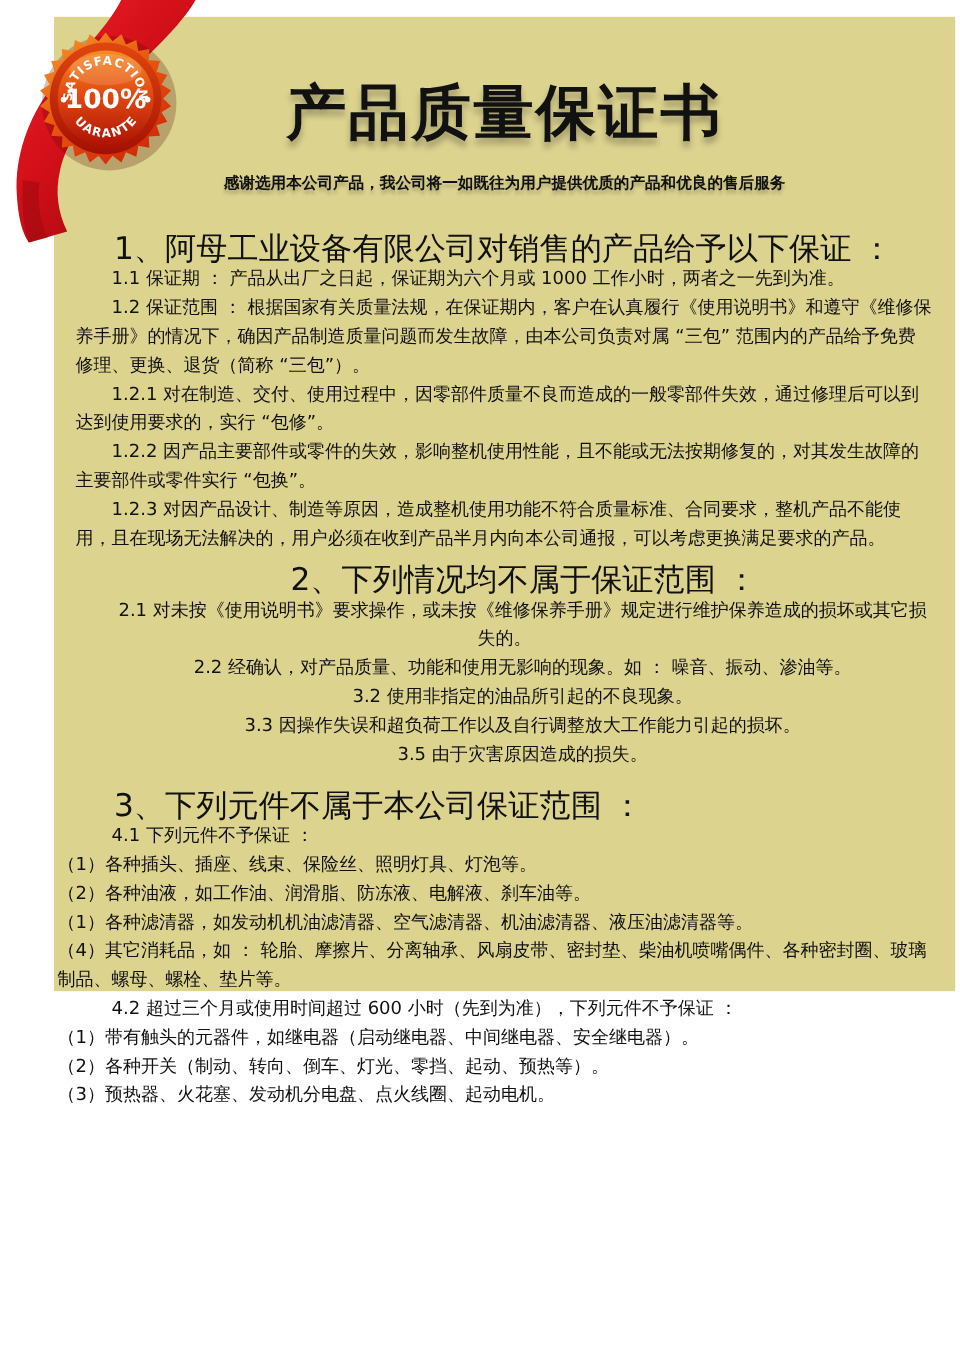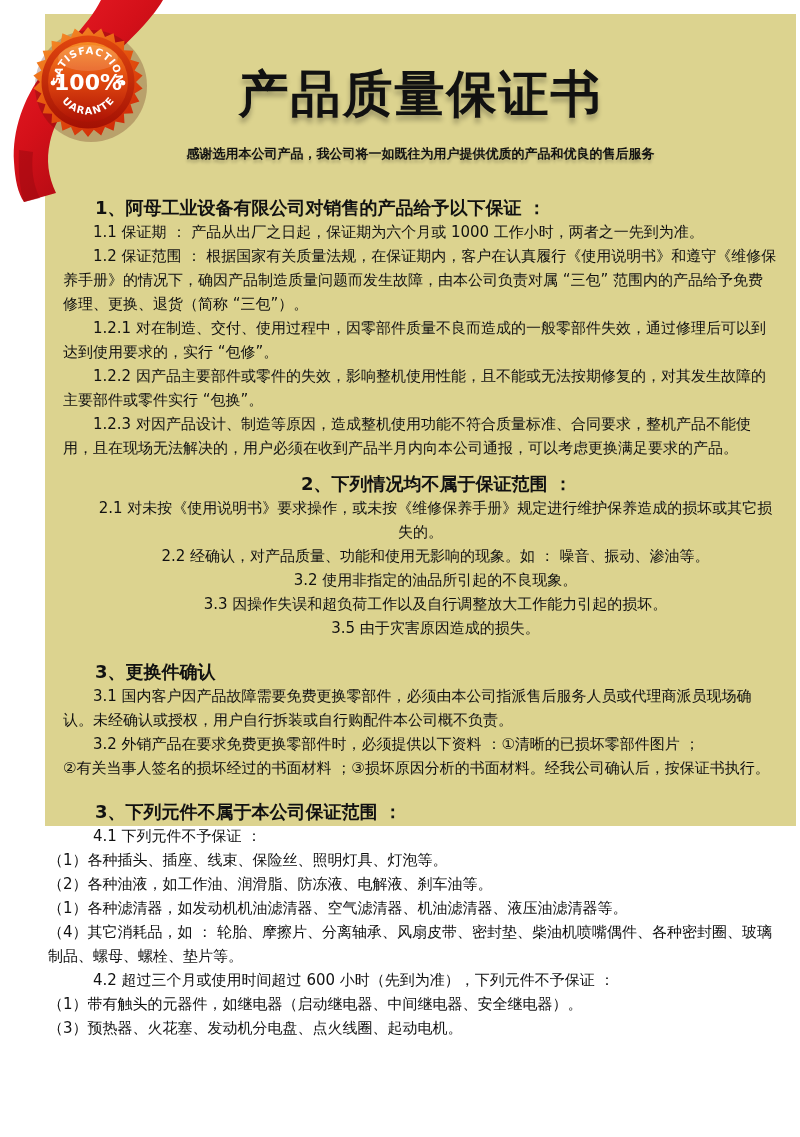--- a/index.html
+++ b/index.html
@@ -27,21 +27,21 @@
   .subtitle{
     margin:20px 0 0 0;font-size:13px;line-height:24px;font-weight:bold;
     text-align:center;
     text-shadow:0 3px 3px rgba(0,0,0,0.22);
   }
   .content{margin-top:30px;font-size:15px;line-height:24px;}
   .section{margin-top:20px;}
   .section:first-child{margin-top:0;}
   .section:nth-child(2){margin-top:12px;text-align:center;}
   .sec-head{
-    margin:0 0 0 32px;font-size:18px;line-height:24px;font-weight:bold;
+    margin:0 0 0 32px;font-size:26px;line-height:24px;font-weight:normal;
   }
   .content p{margin:0;}
   .p-num{text-indent:30px;}
   .p-cont{text-indent:0;}
   .p-item{margin-left:-15px !important;}
   .badge{position:absolute;left:0;top:0;}
 </style>
 </head>
 <body>
 
@@ -59,34 +59,29 @@
       </section>
       <section class="section">
         <h2 class="sec-head">2、下列情况均不属于保证范围 ：</h2>
         <p class="p-num">2.1 对未按《使用说明书》要求操作，或未按《维修保养手册》规定进行维护保养造成的损坏或其它损失的。</p>
         <p class="p-num">2.2 经确认，对产品质量、功能和使用无影响的现象。如 ： 噪音、振动、渗油等。</p>
         <p class="p-num">3.2 使用非指定的油品所引起的不良现象。</p>
         <p class="p-num">3.3 因操作失误和超负荷工作以及自行调整放大工作能力引起的损坏。</p>
         <p class="p-num">3.5  由于灾害原因造成的损失。</p>
       </section>
       <section class="section">
-        <h2 class="sec-head">3、更换件确认</h2>
-        <p class="p-num">3.1 国内客户因产品故障需要免费更换零部件，必须由本公司指派售后服务人员或代理商派员现场确认。未经确认或授权，用户自行拆装或自行购配件本公司概不负责。</p>
-        <p class="p-num">3.2 外销产品在要求免费更换零部件时，必须提供以下资料 ：①清晰的已损坏零部件图片 ；</p>
-        <p class="p-cont">②有关当事人签名的损坏经过的书面材料 ；③损坏原因分析的书面材料。经我公司确认后，按保证书执行。</p>
-      </section>
-      <section class="section">
         <h2 class="sec-head">3、下列元件不属于本公司保证范围 ：</h2>
         <p class="p-num">4.1 下列元件不予保证 ：</p>
         <p class="p-item">（1）各种插头、插座、线束、保险丝、照明灯具、灯泡等。</p>
         <p class="p-item">（2）各种油液，如工作油、润滑脂、防冻液、电解液、刹车油等。</p>
         <p class="p-item">（1）各种滤清器，如发动机机油滤清器、空气滤清器、机油滤清器、液压油滤清器等。</p>
         <p class="p-item">（4）其它消耗品，如 ： 轮胎、摩擦片、分离轴承、风扇皮带、密封垫、柴油机喷嘴偶件、各种密封圈、玻璃制品、螺母、螺栓、垫片等。</p>
         <p class="p-num">4.2 超过三个月或使用时间超过 600 小时（先到为准），下列元件不予保证 ：</p>
         <p class="p-item">（1）带有触头的元器件，如继电器（启动继电器、中间继电器、安全继电器）。</p>
+        <p class="p-item">（2）各种开关（制动、转向、倒车、灯光、零挡、起动、预热等）。</p>
         <p class="p-item">（3）预热器、火花塞、发动机分电盘、点火线圈、起动电机。</p>
       </section>
     </div>
 </div>
 
 <svg class="badge" width="190" height="212" viewBox="0 0 190 212" xmlns="http://www.w3.org/2000/svg" xmlns:xlink="http://www.w3.org/1999/xlink">
   <defs>
     <linearGradient id="ribGrad" x1="0" y1="0" x2="0.85" y2="1">
       <stop offset="0" stop-color="#f0202a"></stop>
       <stop offset="0.45" stop-color="#d41019"></stop>

